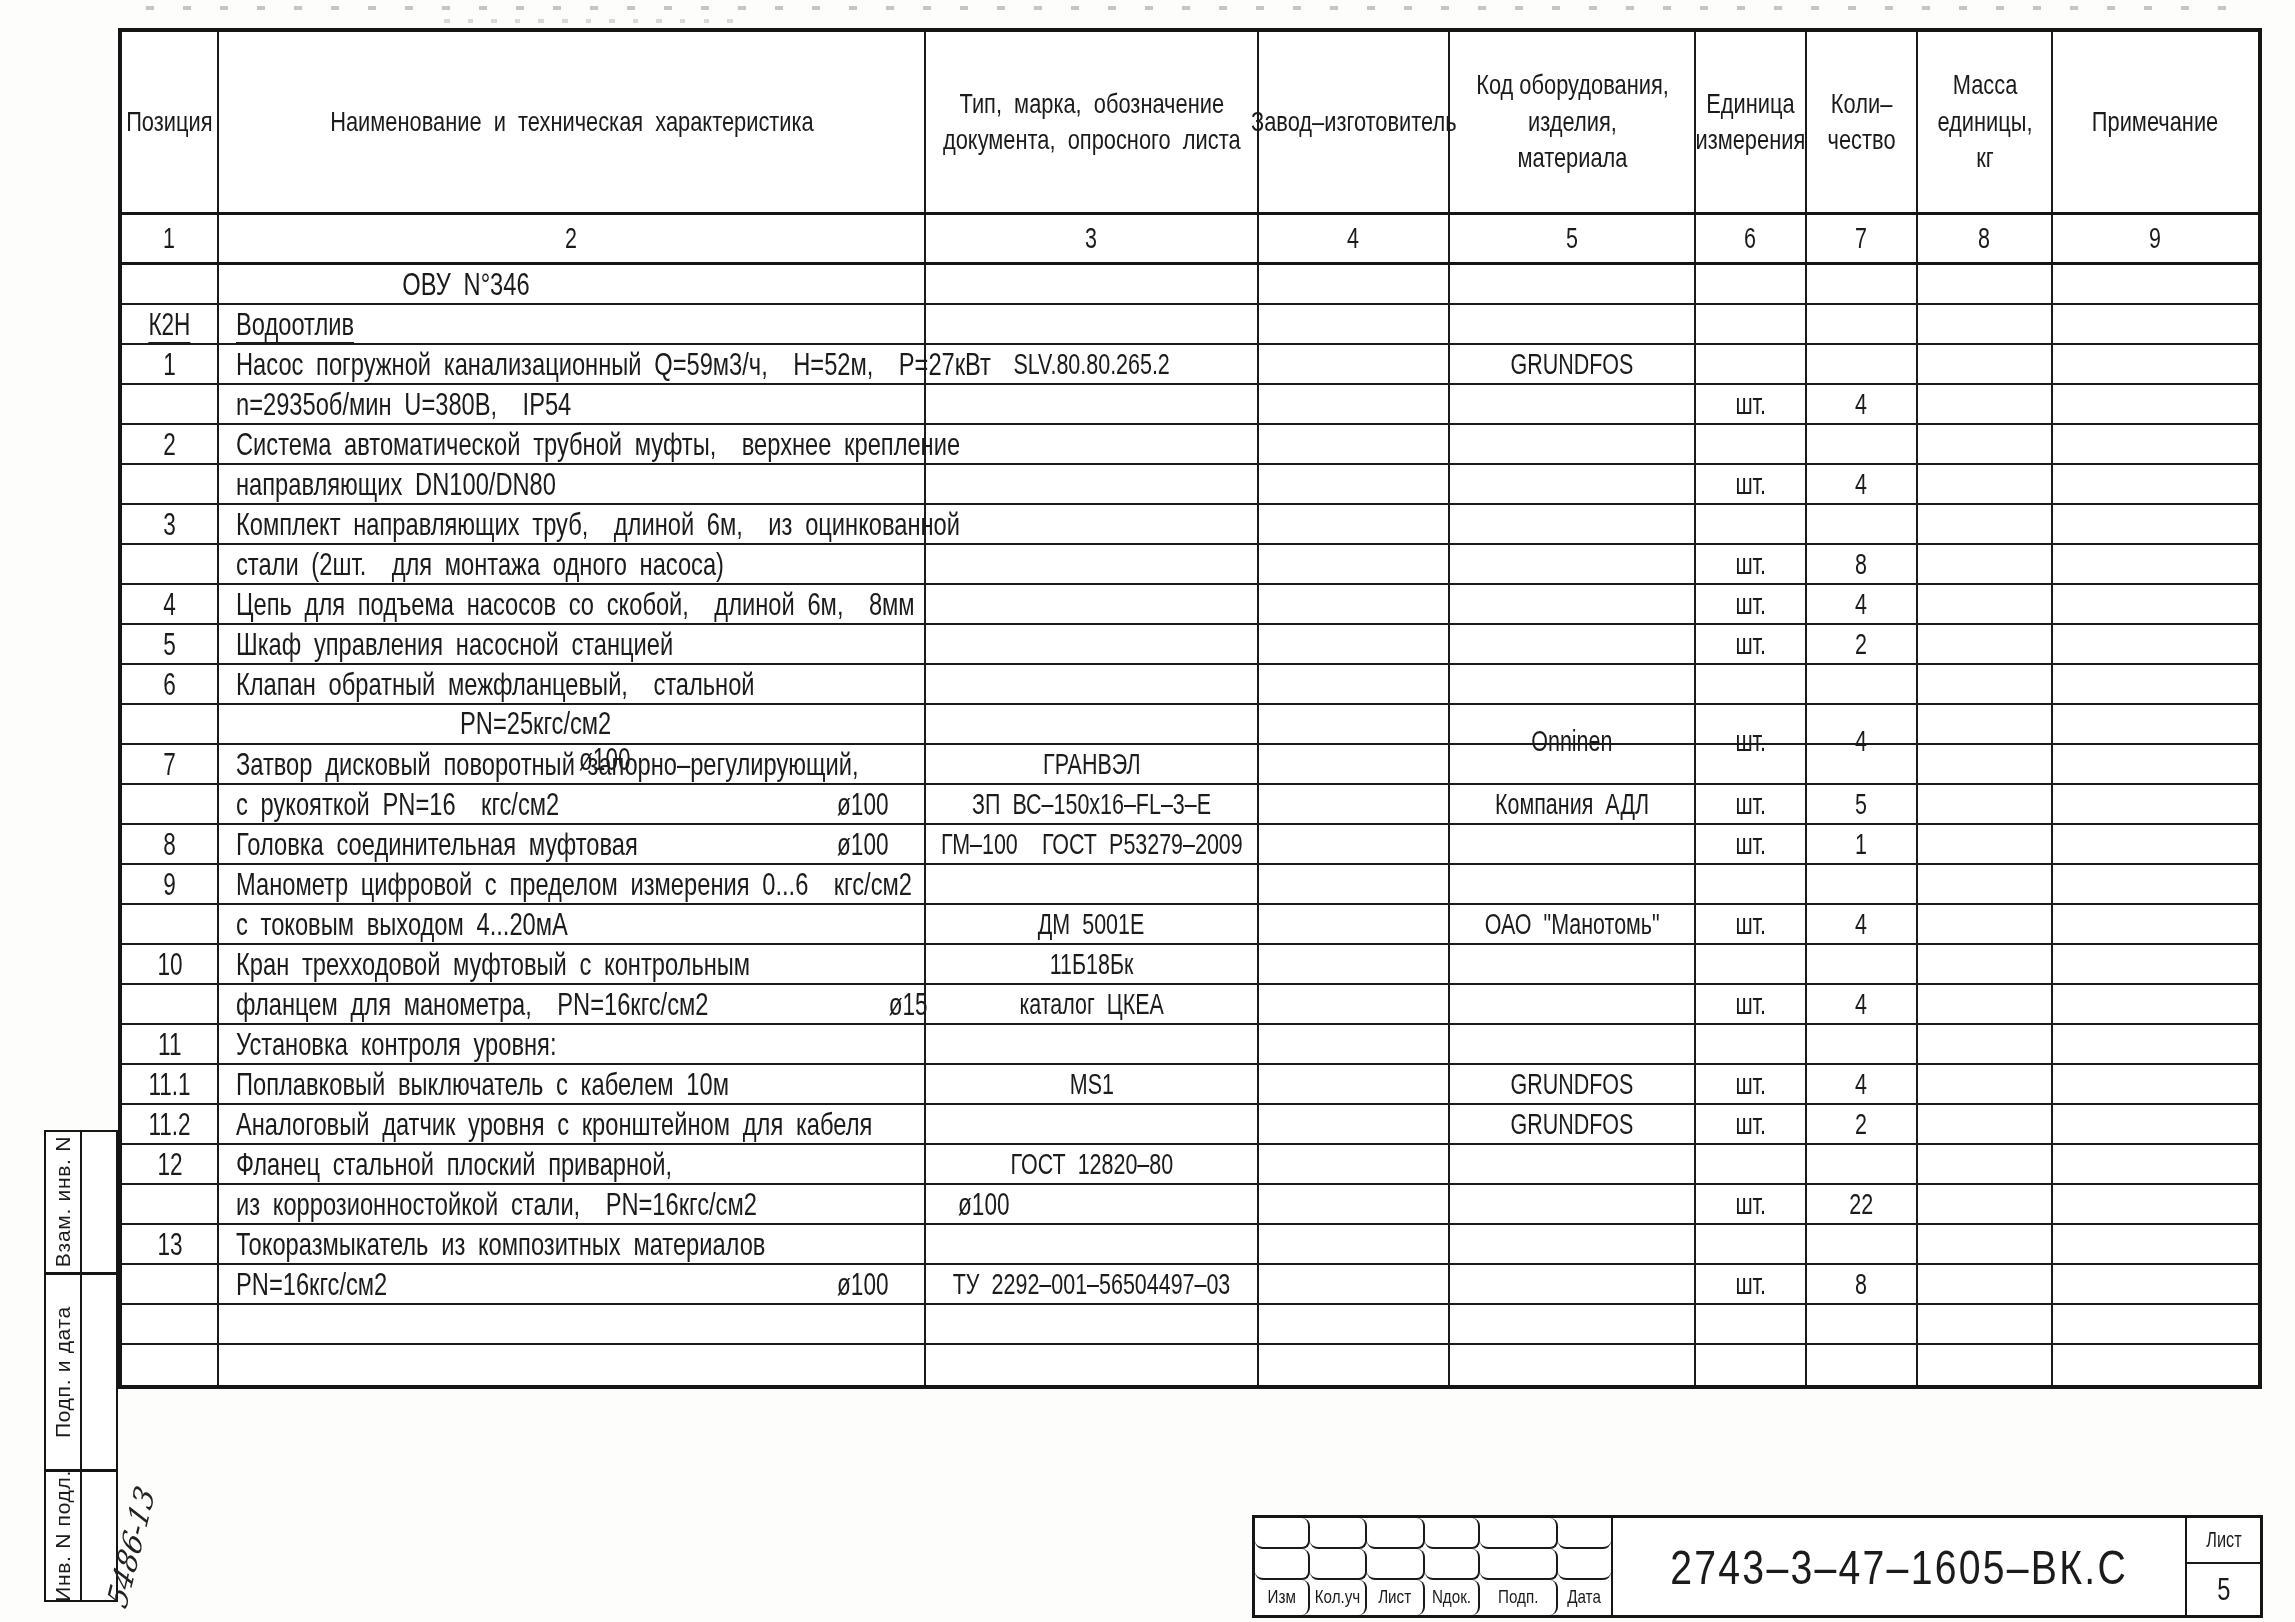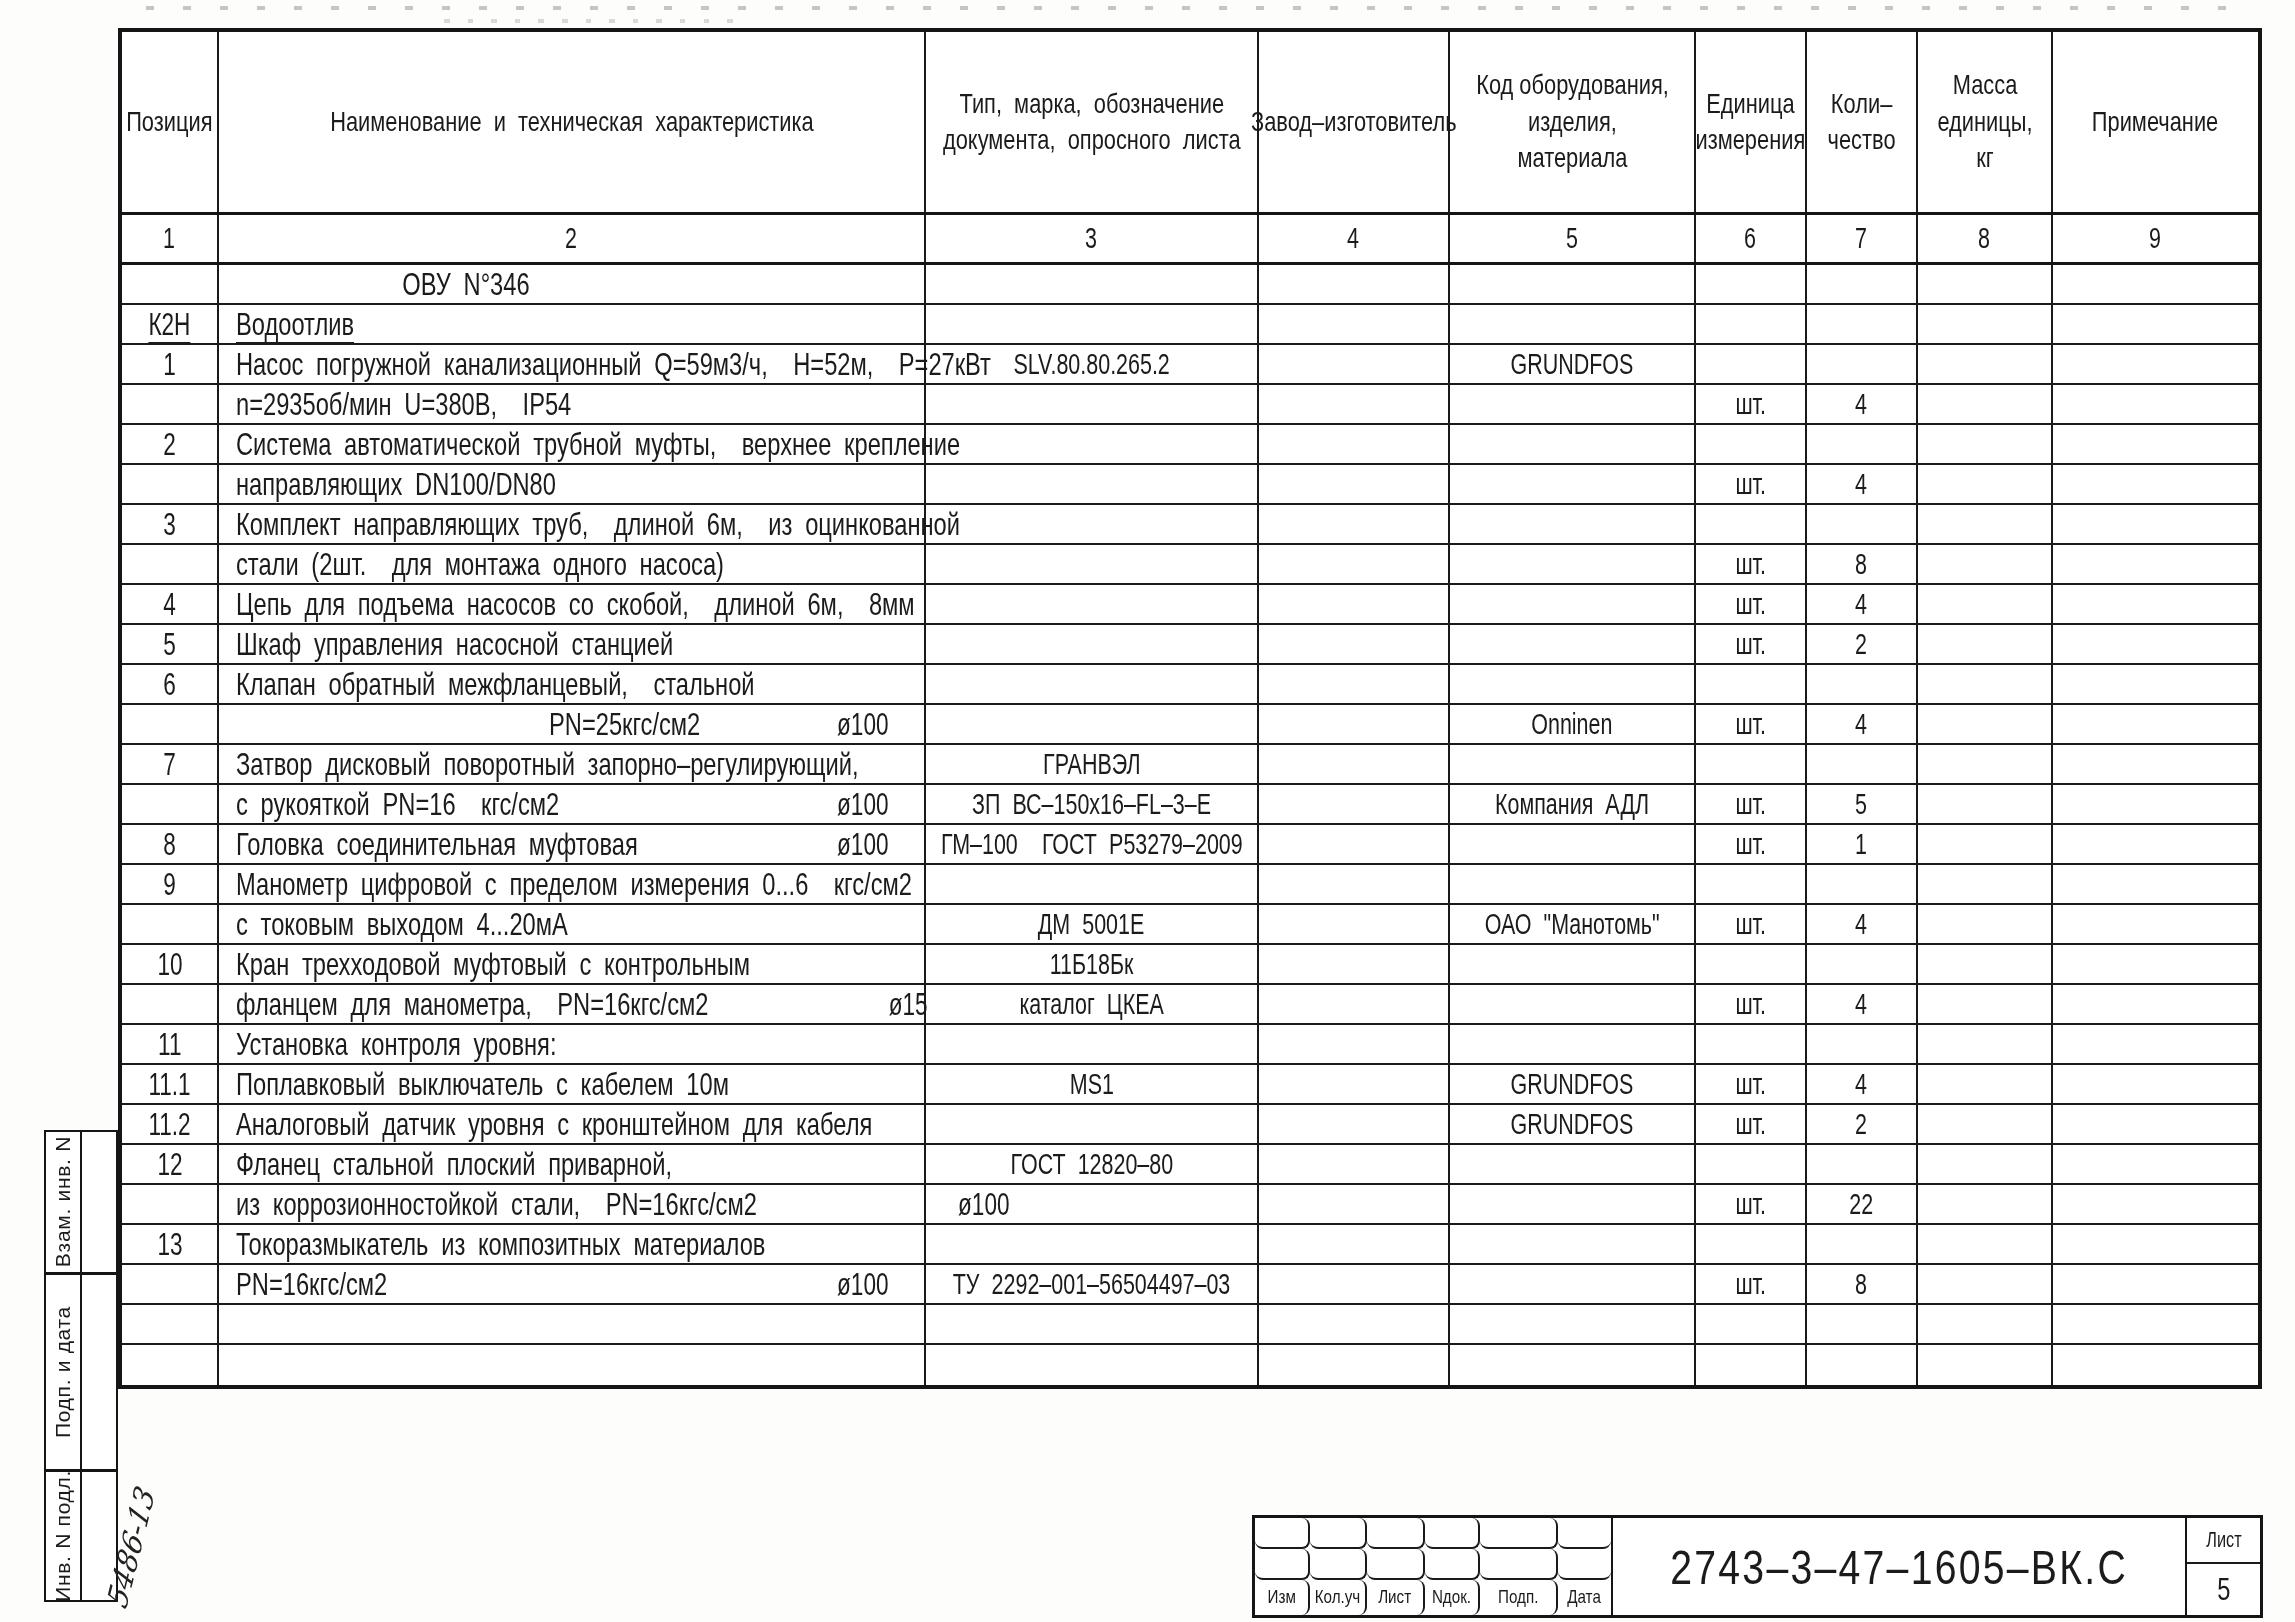--- a/index.html
+++ b/index.html
@@ -35,21 +35,21 @@
 
   .cell-name{justify-content:flex-start;padding:0 35px 0 17.3px;}
   .cell-name .left{transform-origin:left center;}
   .cell-name .dia{margin-left:auto;transform-origin:right center;font-size:30.5px;}
 
   .st-group .cell-name{justify-content:center;padding-right:229px;}
   .st-group .cell-name .left{transform-origin:center center;}
   .st-underline .cell-position .txt,
   .st-underline .cell-name .left{text-decoration:underline;text-underline-offset:7px;
         text-decoration-thickness:2.1px;}
-  .st-pn_right .cell-name{justify-content:flex-end;}
+  .st-pn_right .cell-name{justify-content:flex-end;flex-direction:column;}
   .st-pn_right .cell-name .dia{margin-left:66px;}
 
   
   .sb-box{position:absolute;left:44px;width:74px;border:2.8px solid #151515;
           box-sizing:border-box;display:flex;background:#fff;}
   .sb-label-col{width:36px;border-right:2.1px solid #151515;box-sizing:border-box;
           display:flex;align-items:center;justify-content:center;}
   .sb-value-col{flex:1;position:relative;}
   .sb-label{writing-mode:vertical-rl;transform:rotate(180deg);font-size:21px;
             letter-spacing:0.7px;white-space:nowrap;}

